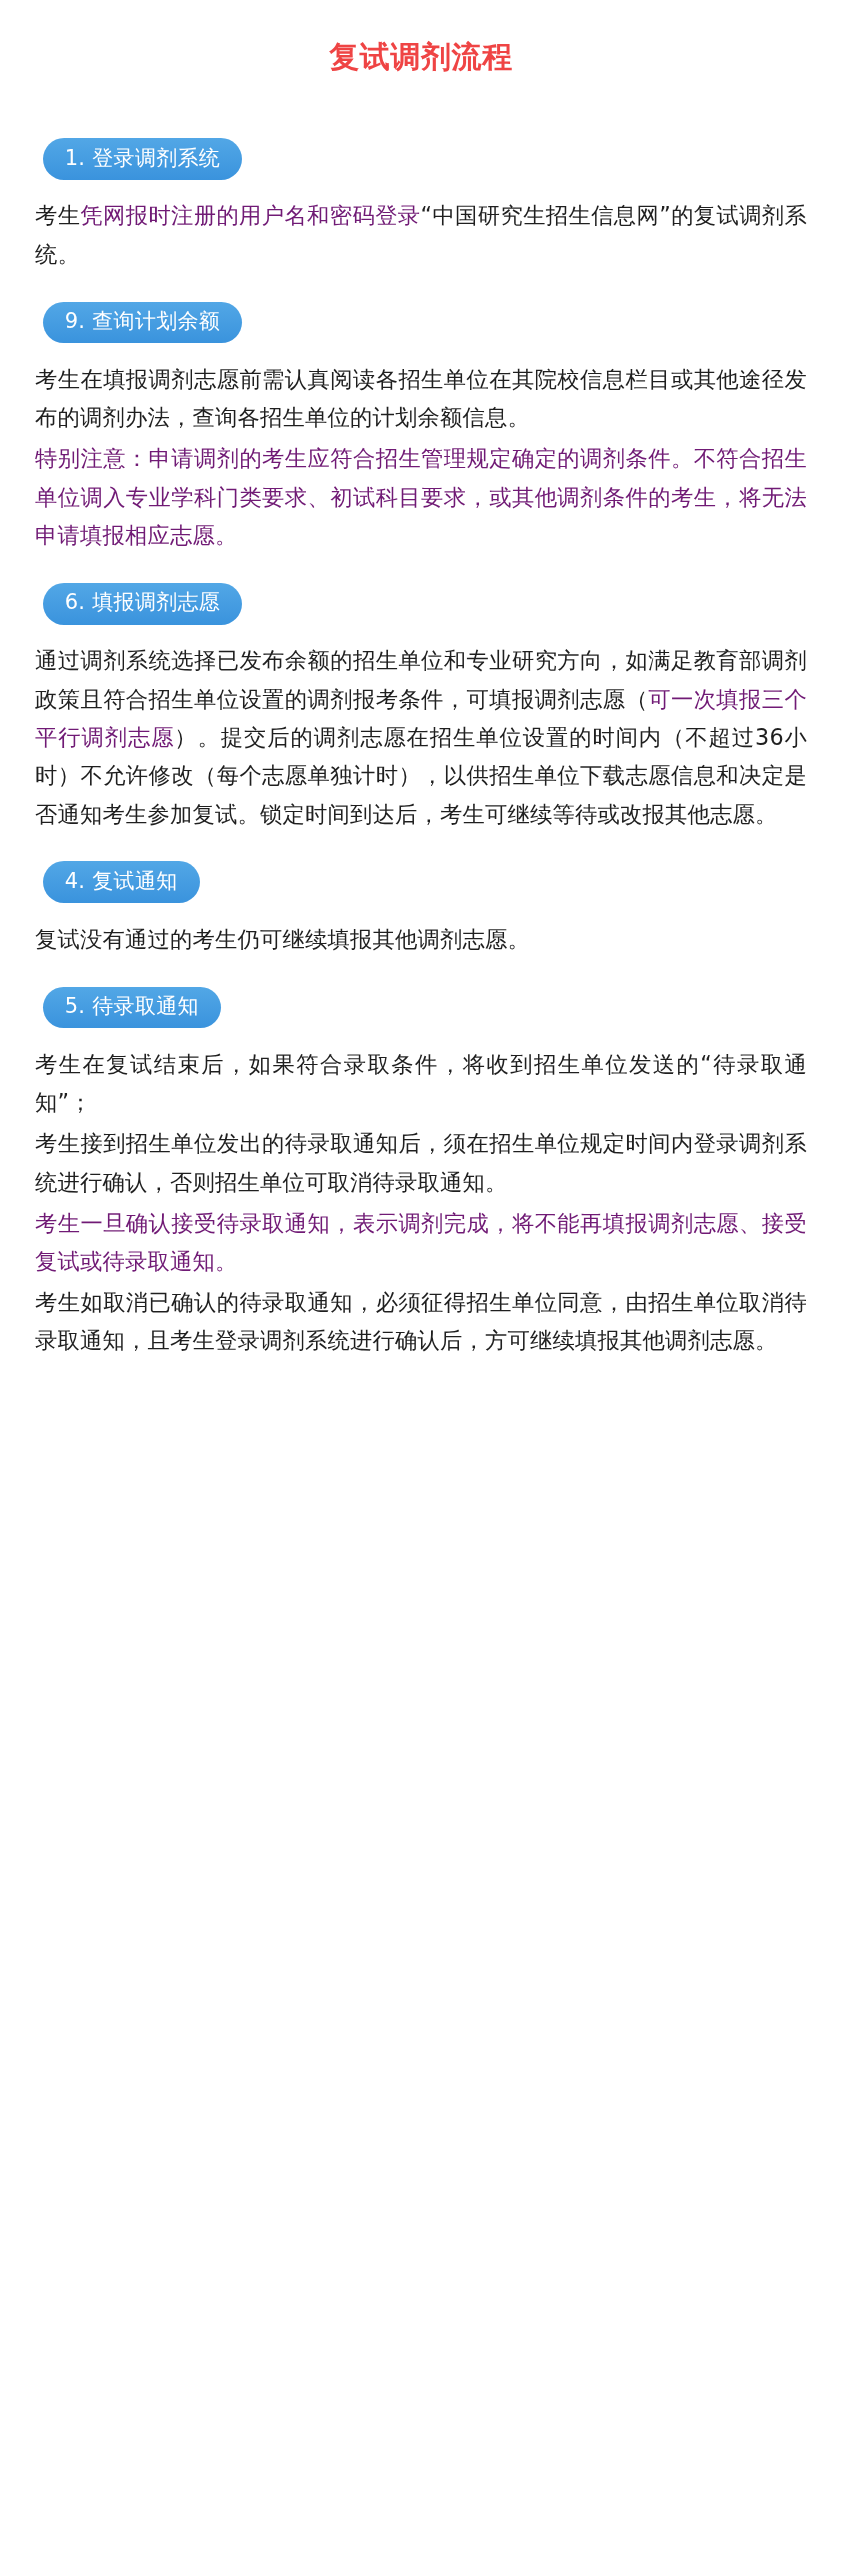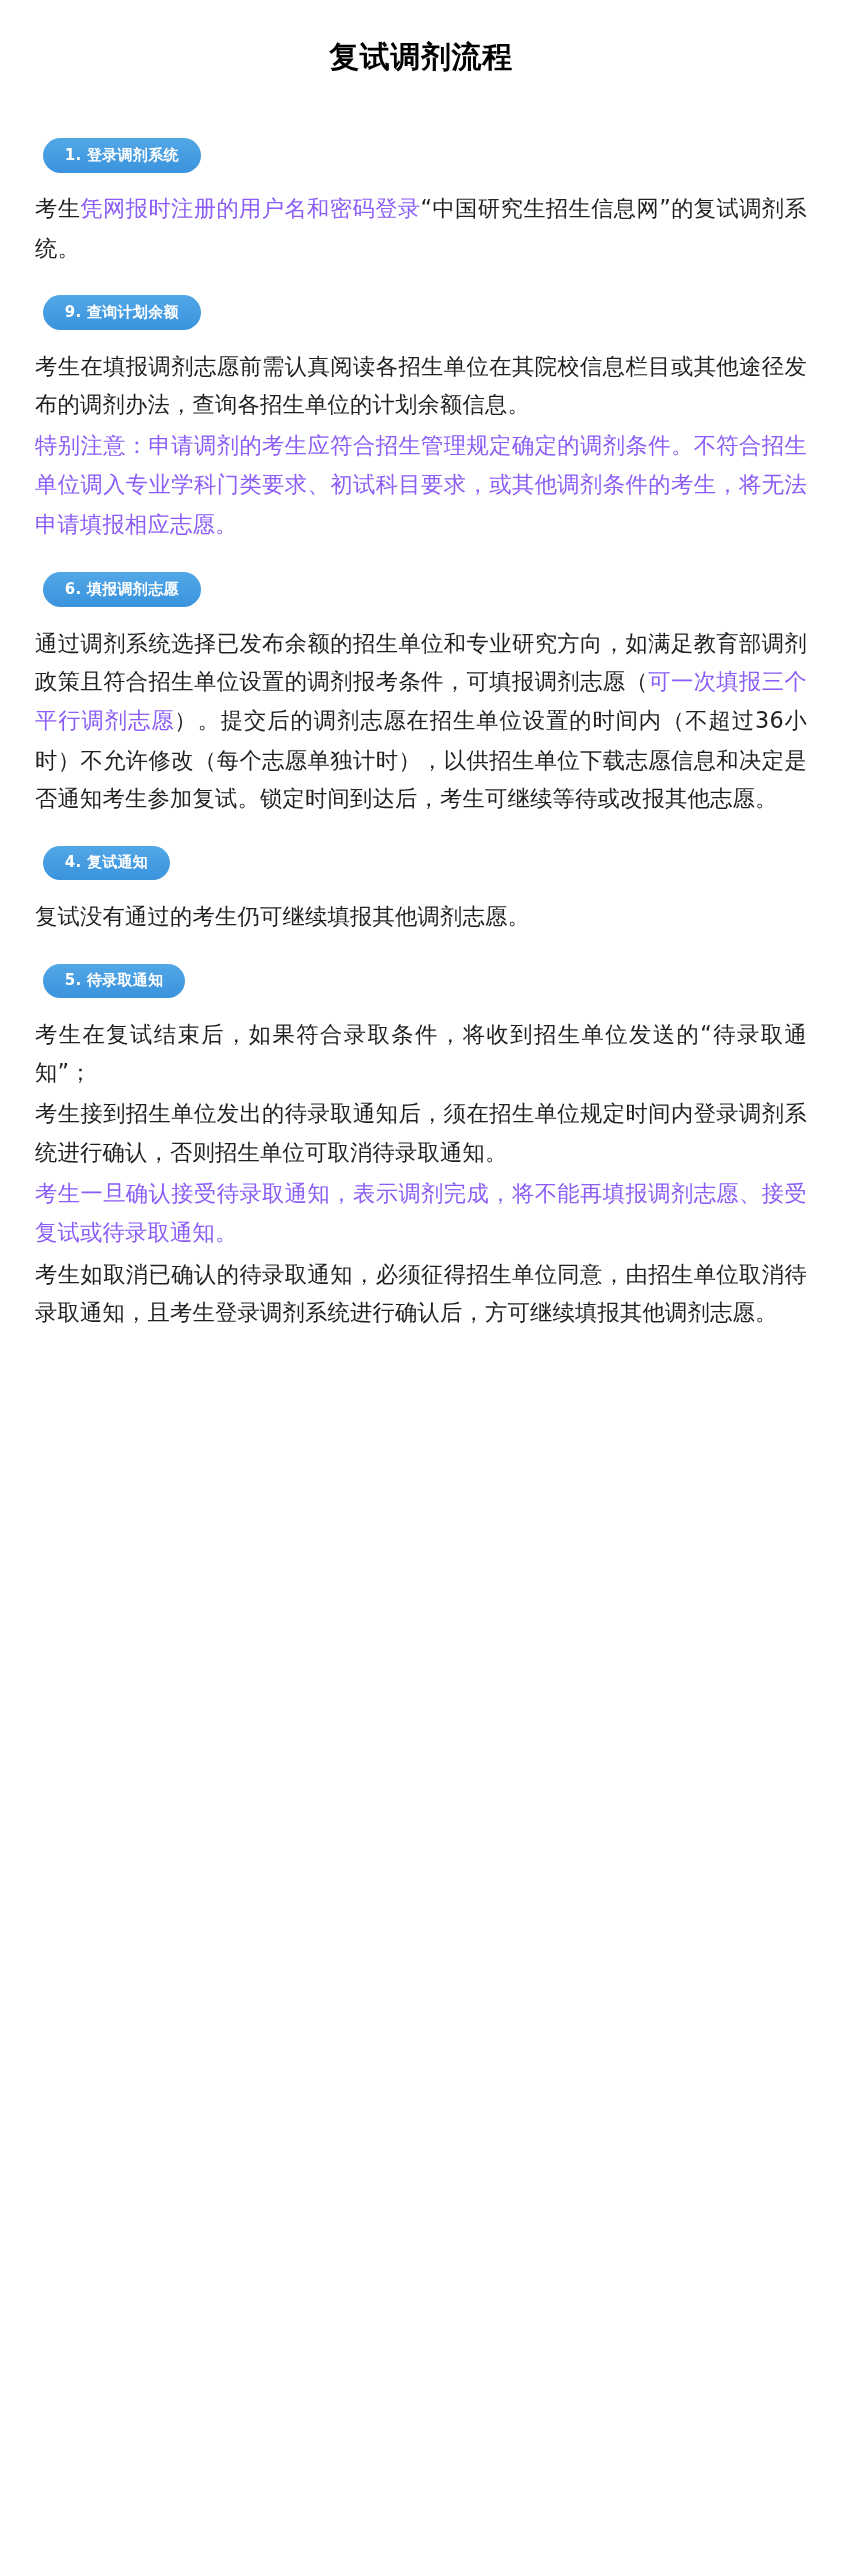--- a/index.html
+++ b/index.html
@@ -15,51 +15,50 @@
   }
   .page {
     width: 842px;
     box-sizing: border-box;
     padding: 25.5px 35px 45px 35px;
   }
   .doc-title {
     text-align: center;
     font-size: 30px;
     font-weight: bold;
-    color: #000000;
+    color: #ef4444;
     letter-spacing: 0.6px;
     margin: 11.5px 0 38px 0;
   }
   .section {
     margin-bottom: 6.4px;
   }
   .pill {
     display: inline-block;
     background: #3e9ae0;
     background: linear-gradient(180deg, #52a7e6 0%, #3a93dd 100%);
     color: #ffffff;
-    font-size: 15px;
-    font-weight: bold;
+    font-size: 21px;
+    font-weight: normal;
     letter-spacing: 0.3px;
     padding: 7.7px 22px 9px 22px;
     border-radius: 22px;
     margin: 22px 0 16.6px 7.7px;
     line-height: 1.2;
   }
   .para {
     font-size: 22.3px;
     line-height: 1.72;
     color: #1f1f1f;
     margin: 0 0 2.6px 0;
     text-align: justify;
     letter-spacing: 0.2px;
   }
   .red-inline {
-    color: #8b5cf6;
-    font-family: Liberation Serif, serif;
+    color: #701a75;
   }
 </style>
 </head>
 <body>
 
 <div class="page">
   <h1 class="doc-title">复试调剂流程</h1>
   <div id="sections-root">
       <div class="section"><div class="pill">1. 登录调剂系统</div><p class="para"><span>考生</span><span class="red-inline">凭网报时注册的用户名和密码登录</span><span>“中国研究生招生信息网”的复试调剂系统。</span></p></div>
       <div class="section"><div class="pill">9. 查询计划余额</div><p class="para"><span>考生在填报调剂志愿前需认真阅读各招生单位在其院校信息栏目或其他途径发布的调剂办法，查询各招生单位的计划余额信息。</span></p><p class="para"><span class="red-inline">特别注意：申请调剂的考生应符合招生管理规定确定的调剂条件。不符合招生单位调入专业学科门类要求、初试科目要求，或其他调剂条件的考生，将无法申请填报相应志愿。</span></p></div>

